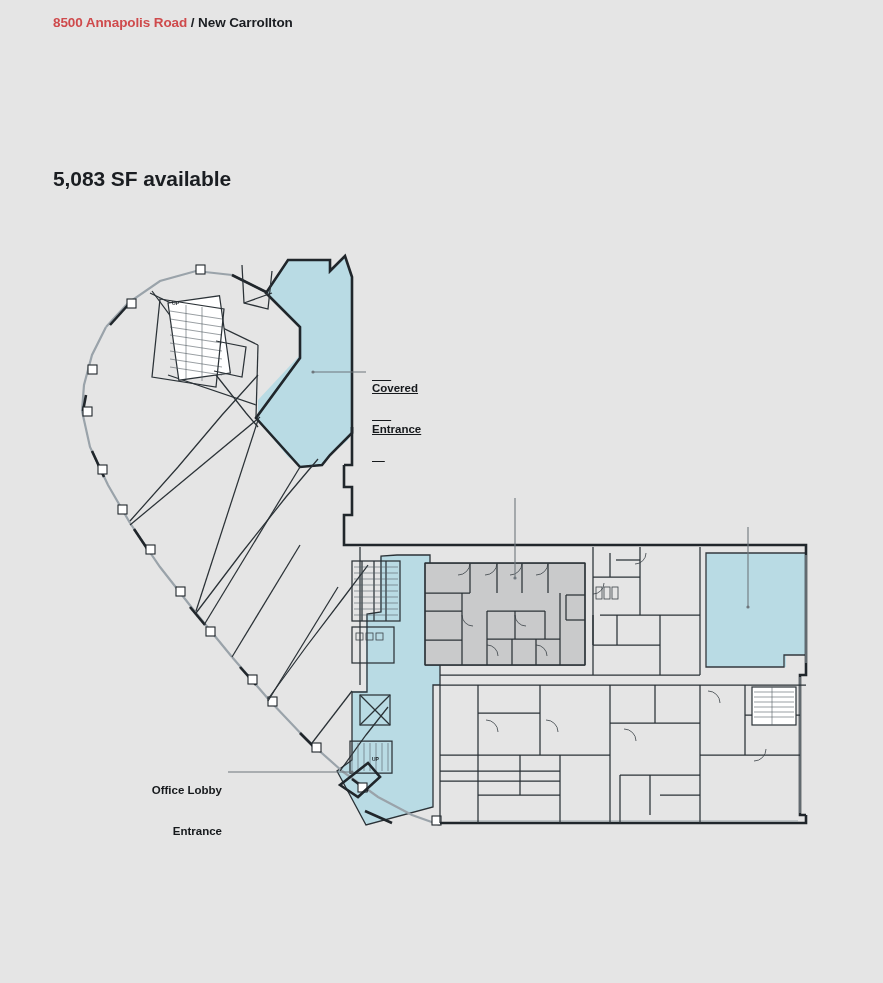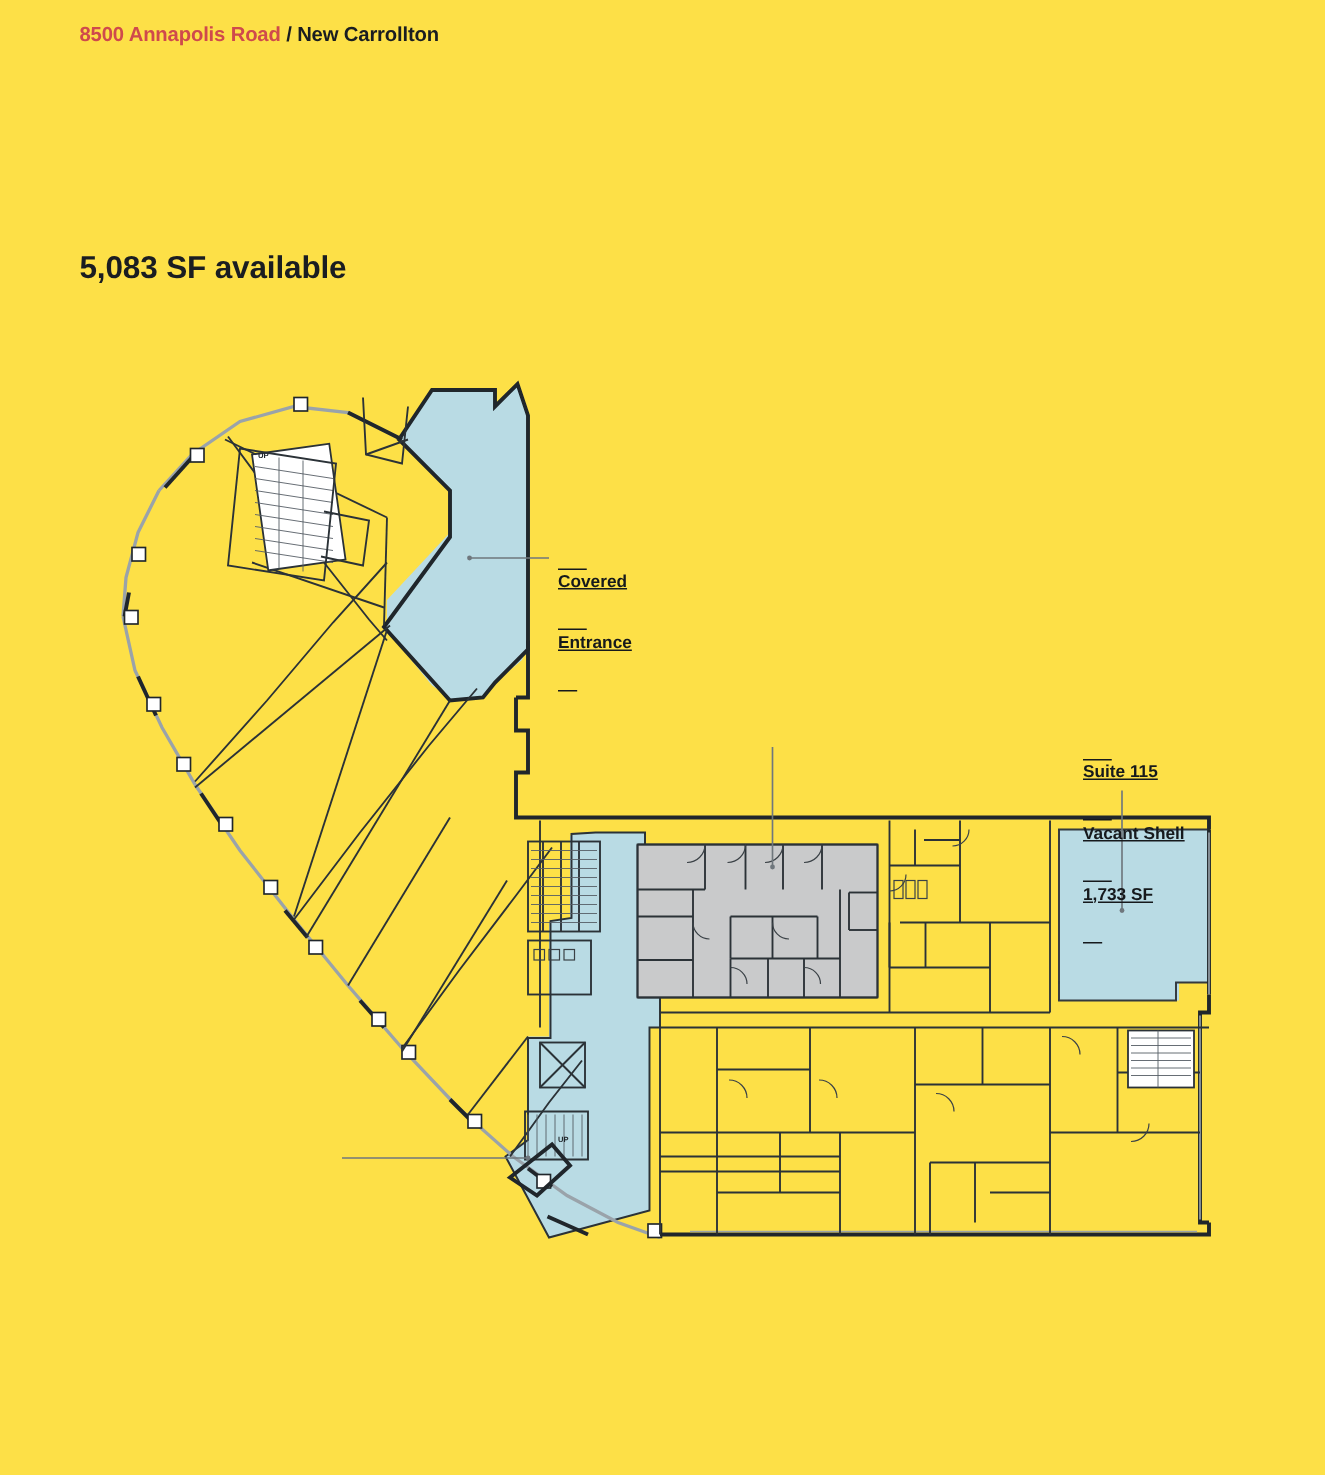--- a/index.html
+++ b/index.html
@@ -12,21 +12,21 @@
     height: 983px;
     font-family: "Liberation Sans", sans-serif;
     color: #1a1d21;
     position: relative;
     overflow: hidden;
   }
   .page {
     position: relative;
     width: 883px;
     height: 983px;
-    background: #fde047;
+    background: #e5e5e5;
   }
 
   
   .breadcrumb {
     position: absolute;
     left: 53px;
     top: 15px;
     font-size: 13.5px;
     font-weight: bold;
     letter-spacing: -0.1px;
@@ -416,21 +416,20 @@
         <circle class="leaderdot" cx="352" cy="557" r="1.6"></circle>
       </g>
     </svg>
 
     <div class="annot left-align" style="left:372px; top:140px;">
       <div>Covered</div>
       <div>Entrance</div>
     </div>
 
 
-    <div class="annot left-align" style="left:722px; top:267px;">
-      <div>Suite 115</div>
-      <div>Vacant Shell</div>
-      <div>1,733 SF</div>
+
+    <div class="annot right-align" style="left:82px; top:542px; width:140px;">
+      <div>Office Lobby</div>
+      <div>Entrance</div>
     </div>
-
   </div>
 
 </div>
 
 </body></html>

